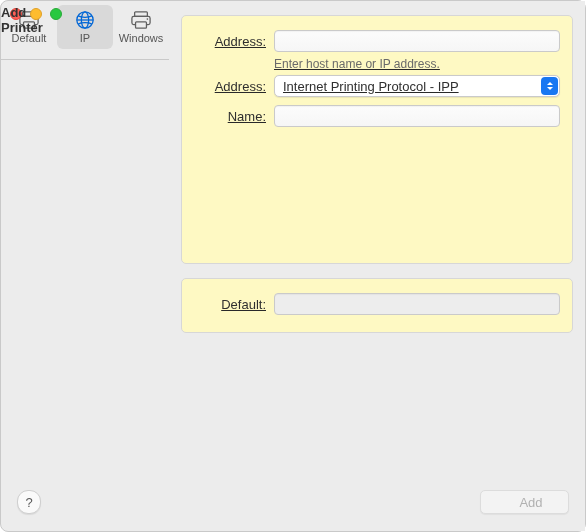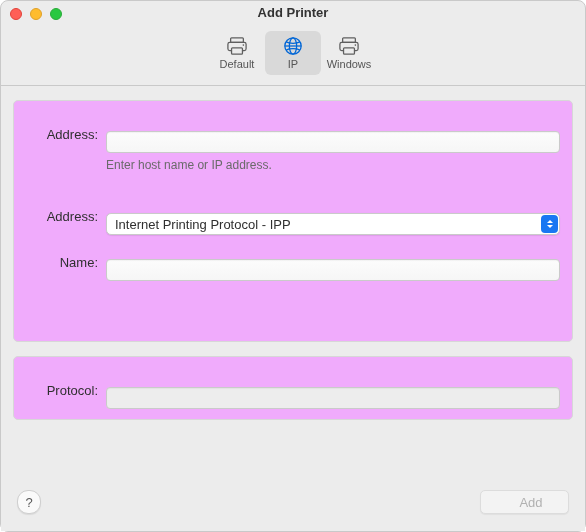--- a/index.html
+++ b/index.html
@@ -14,21 +14,21 @@
     overflow: hidden;
   }
   .window {
     width: 586px;
     height: 532px;
     background: #ececec;
     border: 1px solid #c9c9c9;
     border-radius: 8px;
     box-sizing: border-box;
     display: flex;
-    flex-direction: column;
+    flex-direction: row;
     position: relative;
   }
 
   
   .titlebar {
     position: relative;
     height: 26px;
     flex-shrink: 0;
   }
   .traffic-lights {
@@ -106,46 +106,46 @@
     flex: 1;
     background: #ececec;
     padding: 14px 12px 12px 12px;
     display: flex;
     flex-direction: column;
     gap: 14px;
   }
   .panel {
     border: 1px solid #d7d7d7;
     border-radius: 5px;
-    background: #f0abfc;
-    padding: 14px 12px 10px 12px;
+    background: #fef9c3;
+    padding: 14px 12px 17px 12px;
+    text-decoration: underline;
   }
 
   .row {
     display: flex;
     align-items: center;
     margin-bottom: 8px;
   }
   .row:last-child { margin-bottom: 0; }
   .lblcol {
     width: 72px;
     text-align: right;
     padding-right: 8px;
     color: #2f2f2f;
   }
   .ctrlcol {
     flex: 1;
-    margin-top: 16px;
   }
   .hint {
     font-size: 12px;
     color: #6a6a6a;
     padding-left: 80px;
     margin-top: -3px;
-    margin-bottom: 25px;
+    margin-bottom: 4px;
   }
 
   input.text {
     width: 100%;
     box-sizing: border-box;
     height: 22px;
     border: 1px solid #cacaca;
     border-radius: 4px;
     background: linear-gradient(#fcfcfc,#f6f6f6);
     padding: 1px 6px;
@@ -332,21 +332,21 @@
           <input class="text" type="text" value="" style="">
         </div>
       </div>
 
     </div>
 
     <div class="panel">
 
 
       <div class="row">
-        <div class="lblcol">Protocol:</div>
+        <div class="lblcol">Default:</div>
         <div class="ctrlcol">
           <input class="text disabled" type="text" disabled="" value="" style="">
         </div>
       </div>
 
 
     </div>
   </div>
 
   <div class="footer">

